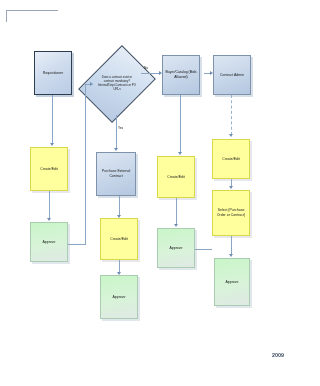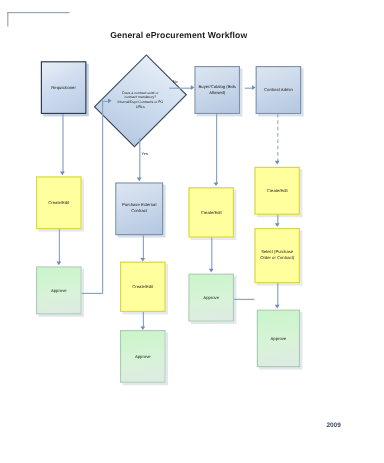--- a/index.html
+++ b/index.html
@@ -143,21 +143,20 @@
   }
 </style>
 </head>
 <body>
 
 <div id="canvas">
 
   <div class="crop-h"></div>
   <div class="crop-v"></div>
 
-  <div class="title">General eProcurement Workflow</div>
 
   <div class="node n-blue" style="left:34px; top:51px; width:38px; height:44px;">
     <span class="lbl">Requisitioner</span>
   </div>
 
   <div class="diamond" style="left:93px; top:53px; width:48px; height:62px;">
     <div class="shape"></div>
     <div class="dtext">Does a contract exist or contract mandatory? Internal/Dept Contracts or PO URLs</div>
   </div>
 

